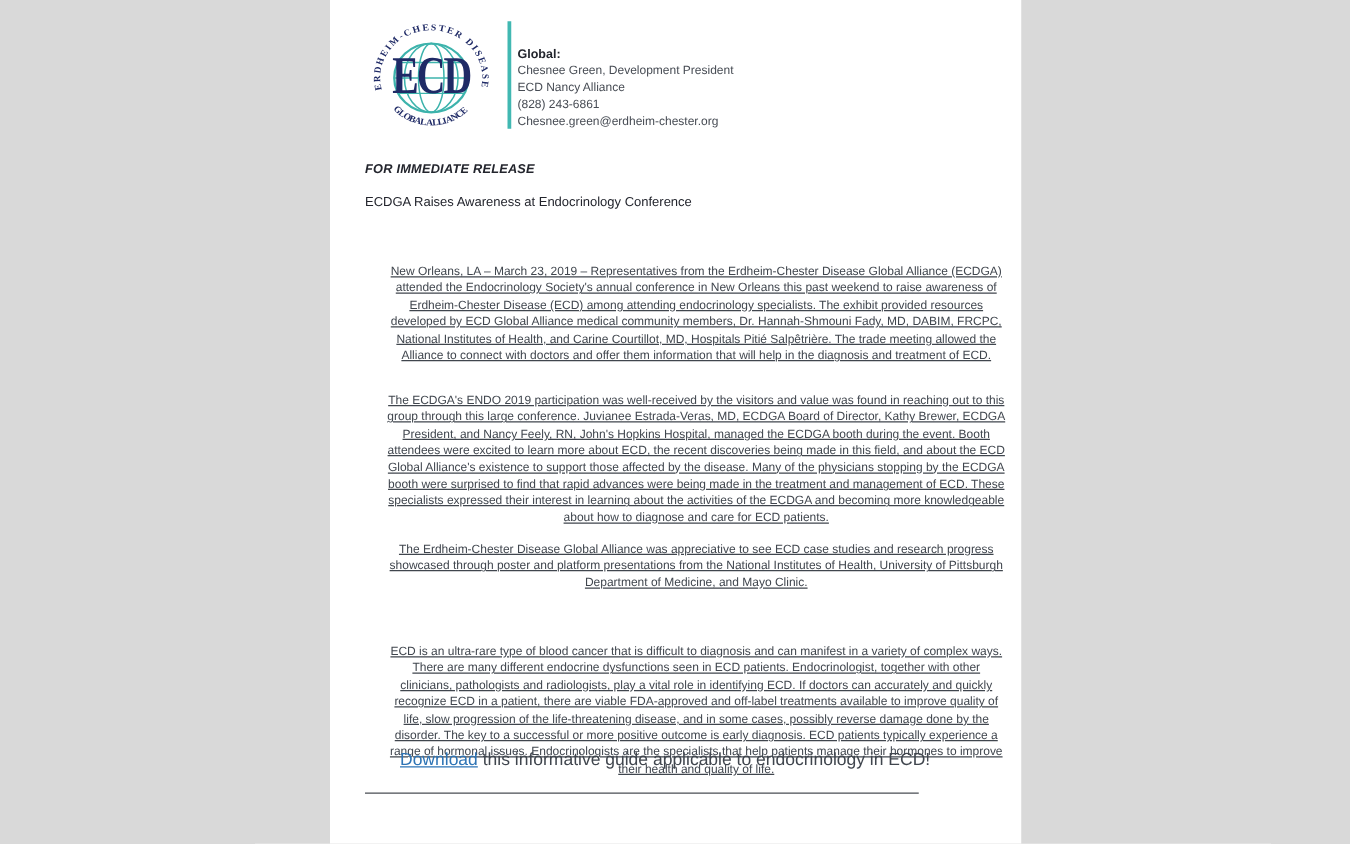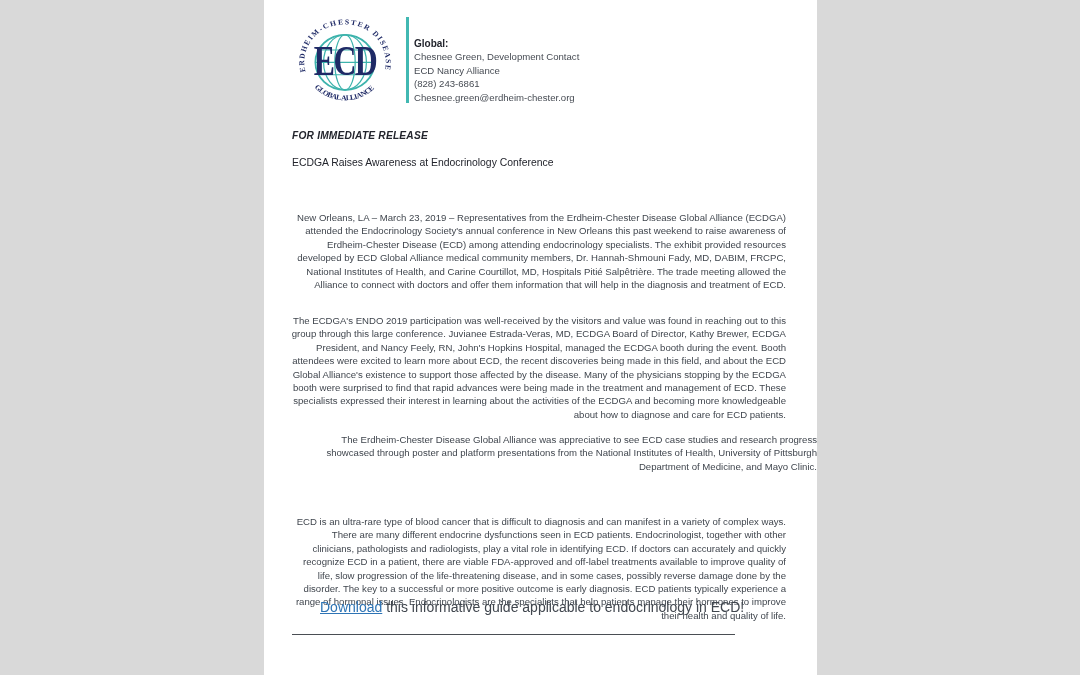--- a/index.html
+++ b/index.html
@@ -47,29 +47,30 @@
     position: absolute; left: 28px; top: 157px;
     font-weight: normal; font-size: 10.4px;
     color: #23252d;
   }
   .subheadline {
     position: absolute; left: 28px; top: 171px;
     font-style: italic; font-size: 10px;
     color: #434a54;
   }
   .para {
-    position: absolute; left: 24px;
+    position: absolute; left: 44px;
     width: 498px;
     font-size: 9.6px; line-height: 13.4px;
     color: #40464e;
-    text-align: right;
+    text-align: center;
+    text-decoration: underline;
   }
   .p1 { top: 211px; }
   .p2 { top: 314px; }
-  .p3 { top: 433px; margin-left: 31px; }
+  .p3 { top: 433px; }
   .p4 { top: 487px; margin-top: 28px; }
 
   .cta-block {
     position: absolute; left: 28px; top: 601px;
     width: 498px;
     font-size: 14px; line-height: 13.6px;
     color: #40464e;
     margin-left: 28px;
   }
   .cta-block a {
@@ -113,21 +114,21 @@
       <text font-family="Liberation Serif, serif" font-weight="bold" font-size="7.6" fill="#1f2a66">
         <textPath href="#arcBottom" startOffset="1" textLength="66">GLOBAL ALLIANCE</textPath>
       </text>
     </svg>
   </div>
 
   <div class="contact-vline"></div>
 
   <div class="contact-block">
     <div class="contact-label">Global:</div>
-    <div>Chesnee Green, Development Contact</div>
+    <div>Chesnee Green, Development President</div>
     <div>ECD Nancy Alliance</div>
     <div>(828) 243-6861</div>
     <div>Chesnee.green@erdheim-chester.org</div>
   </div>
 
   <div class="release-line">FOR IMMEDIATE RELEASE</div>
 
   <div class="headline">ECDGA Raises Awareness at Endocrinology Conference</div>
 
   <p class="para p1">New Orleans, LA – March 23, 2019 – Representatives from the Erdheim-Chester Disease Global Alliance (ECDGA) attended the Endocrinology Society's annual conference in New Orleans this past weekend to raise awareness of Erdheim-Chester Disease (ECD) among attending endocrinology specialists. The exhibit provided resources developed by ECD Global Alliance medical community members, Dr. Hannah-Shmouni Fady, MD, DABIM, FRCPC, National Institutes of Health, and Carine Courtillot, MD, Hospitals Pitié Salpêtrière. The trade meeting allowed the Alliance to connect with doctors and offer them information that will help in the diagnosis and treatment of ECD.</p>

